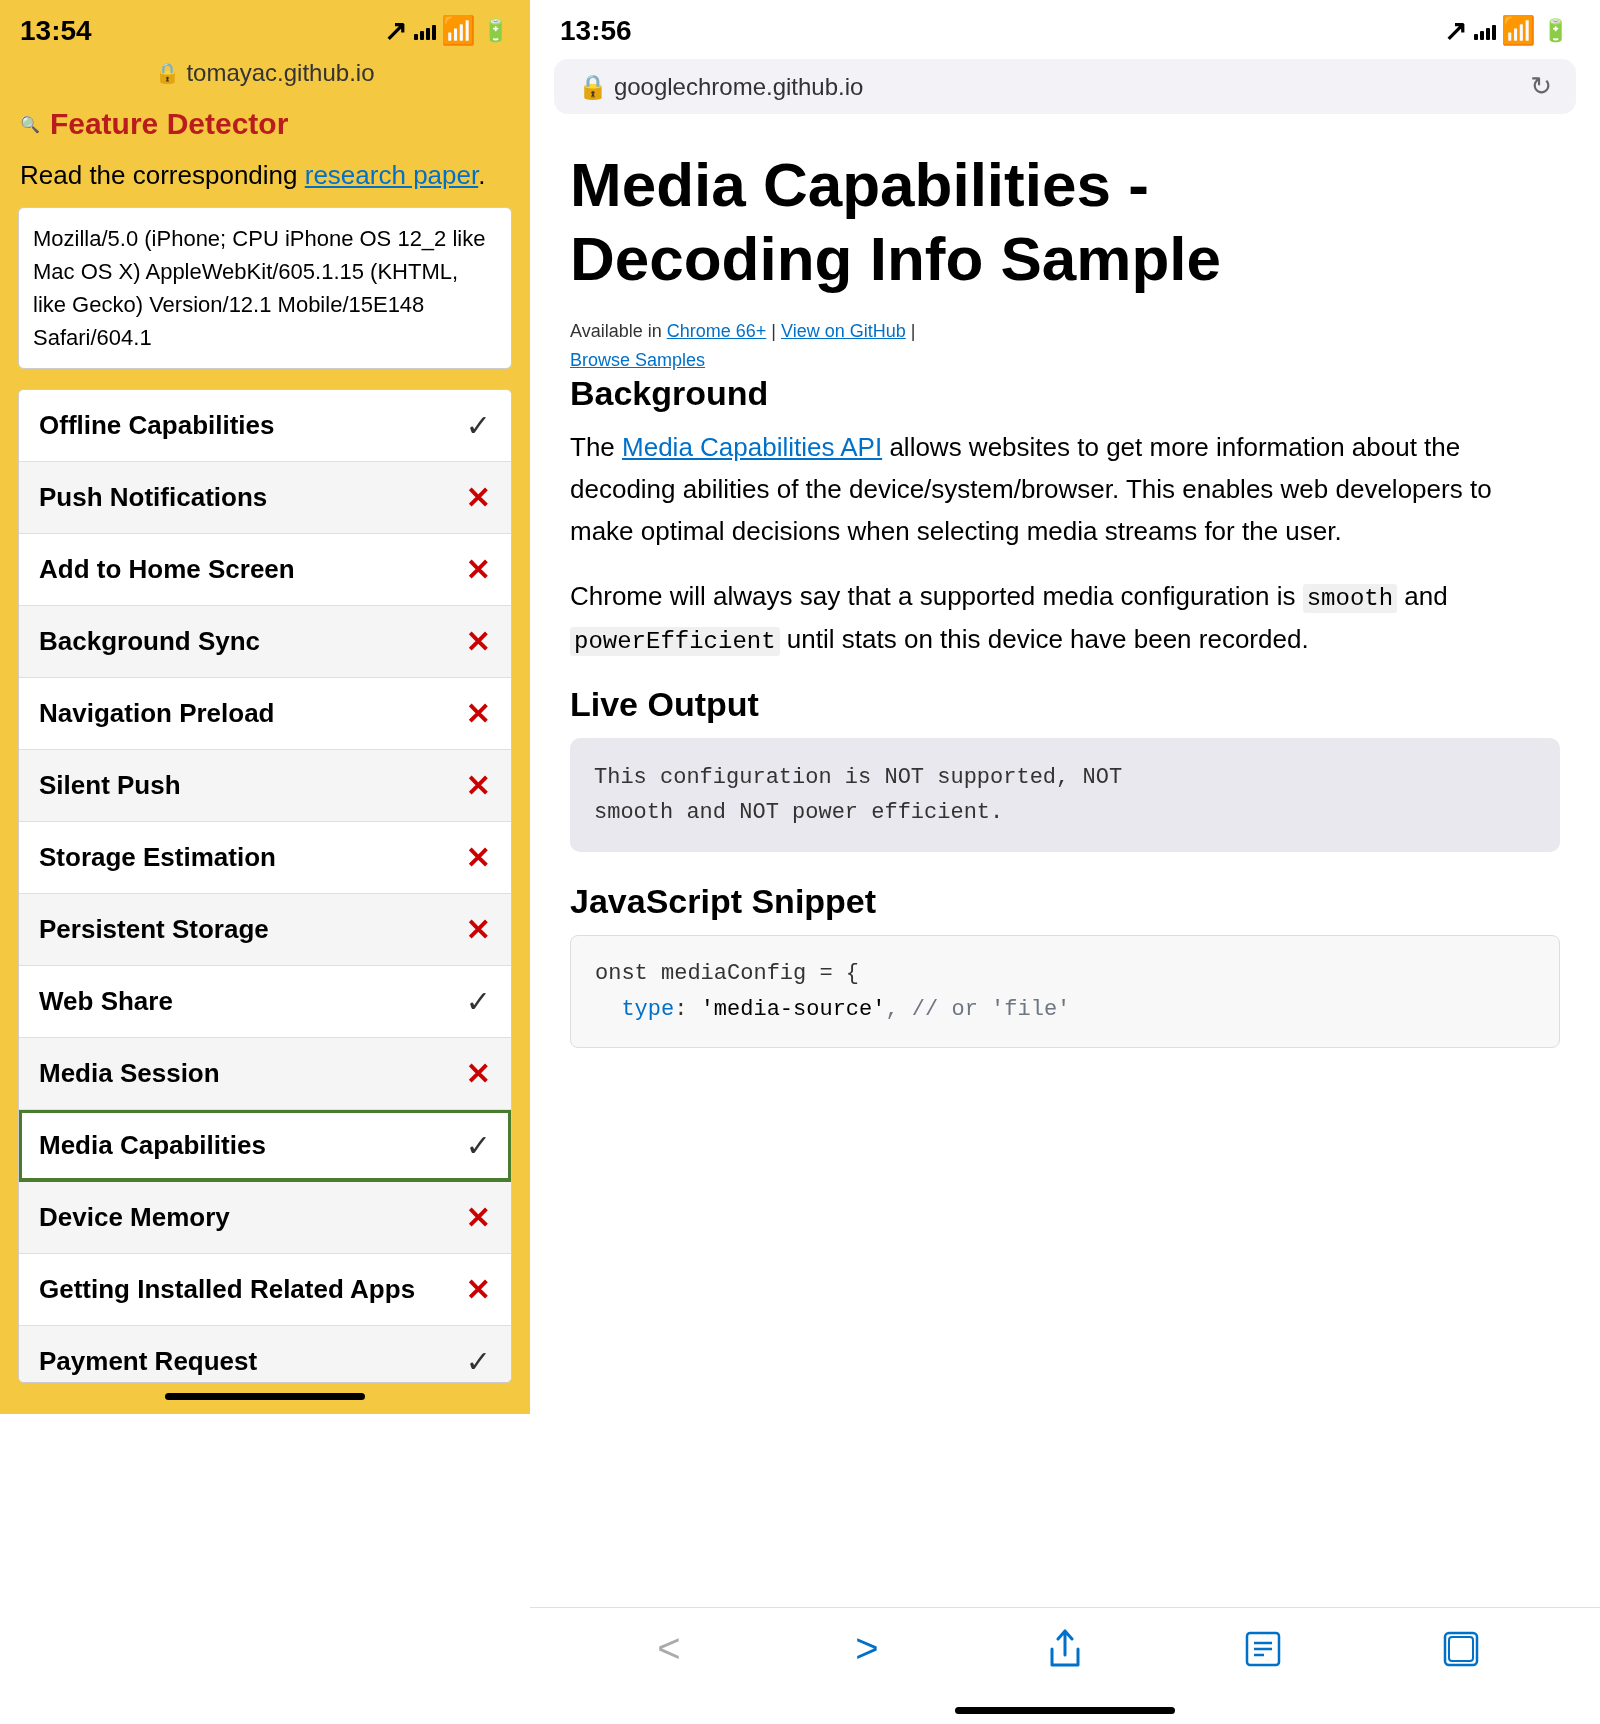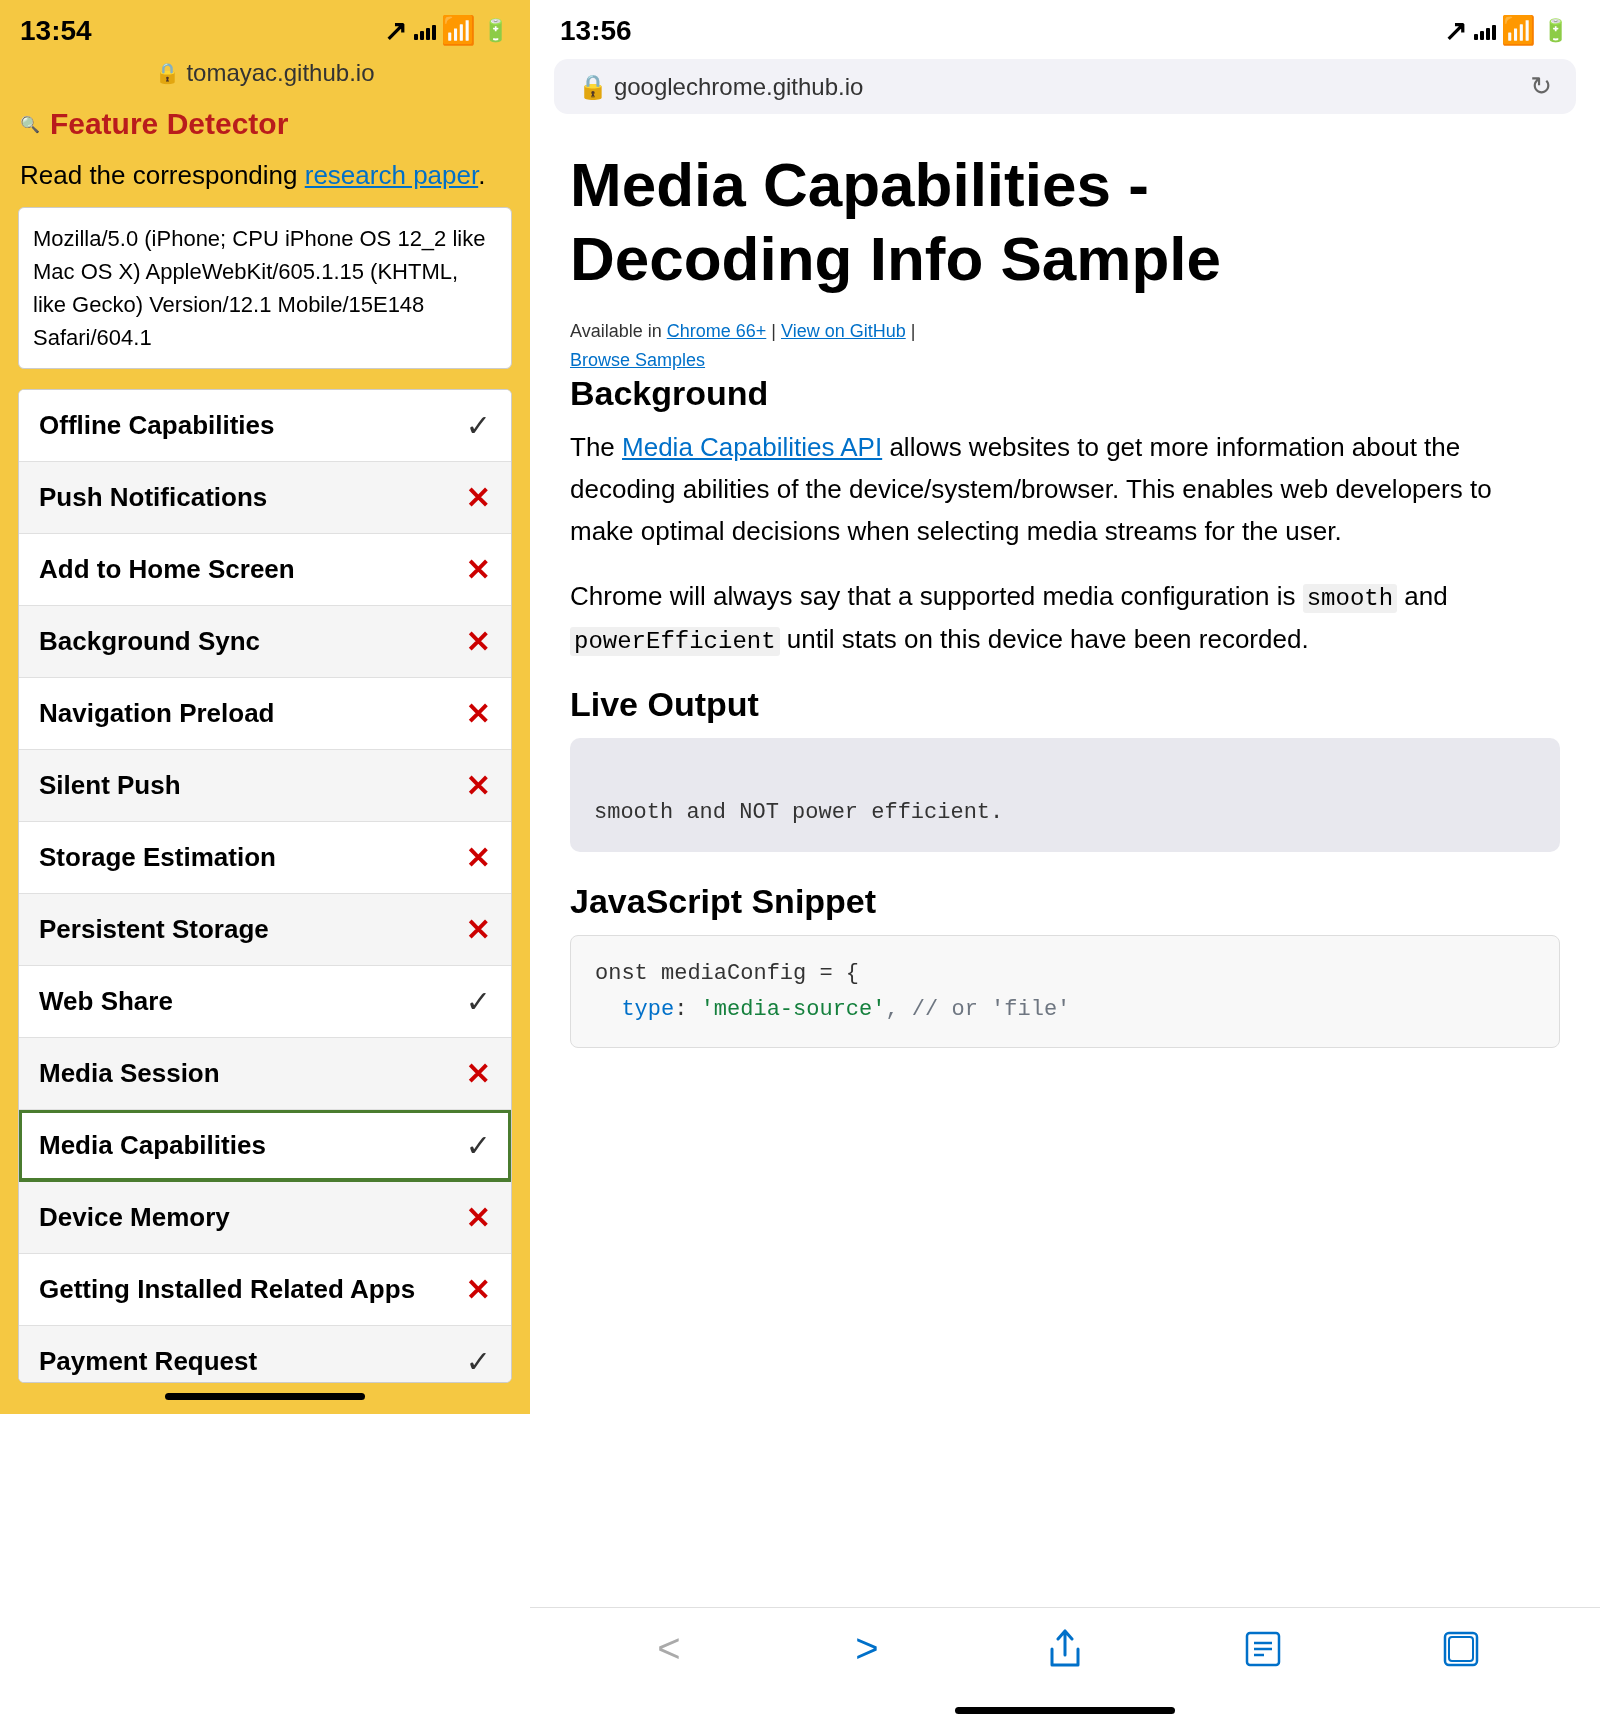--- a/index.html
+++ b/index.html
@@ -264,21 +264,21 @@
       font-size: 22px;
       line-height: 1.6;
       color: #333;
     }
 
     .code-text .keyword {
       color: #0070c9;
     }
 
     .code-text .string {
-      color: #15803d;
+      color: #000000;
     }
 
     .code-text .comment {
       color: #6e7681;
     }
 
     .bottom-nav {
       display: flex;
       justify-content: space-around;
       align-items: center;
@@ -491,21 +491,21 @@
     </p>
 
     <p class="body-text">
       <span>Chrome will always say that a supported media configuration is </span><code>smooth</code><span> and </span><code>powerEfficient</code><span> until stats on this device have been recorded.</span>
     </p>
 
     <h2 class="section-heading">Live Output</h2>
 
     <div class="live-output-box">
       <div class="live-output-text">
-        <br>
+        <span>This configuration is NOT supported, NOT</span><br>
         <span>smooth and NOT power efficient.</span>
       </div>
     </div>
 
     <h2 class="section-heading">JavaScript Snippet</h2>
 
     <div class="code-snippet-box">
       <div class="code-text">
         <span><span>onst mediaConfig = {</span></span><br>
         <span>

